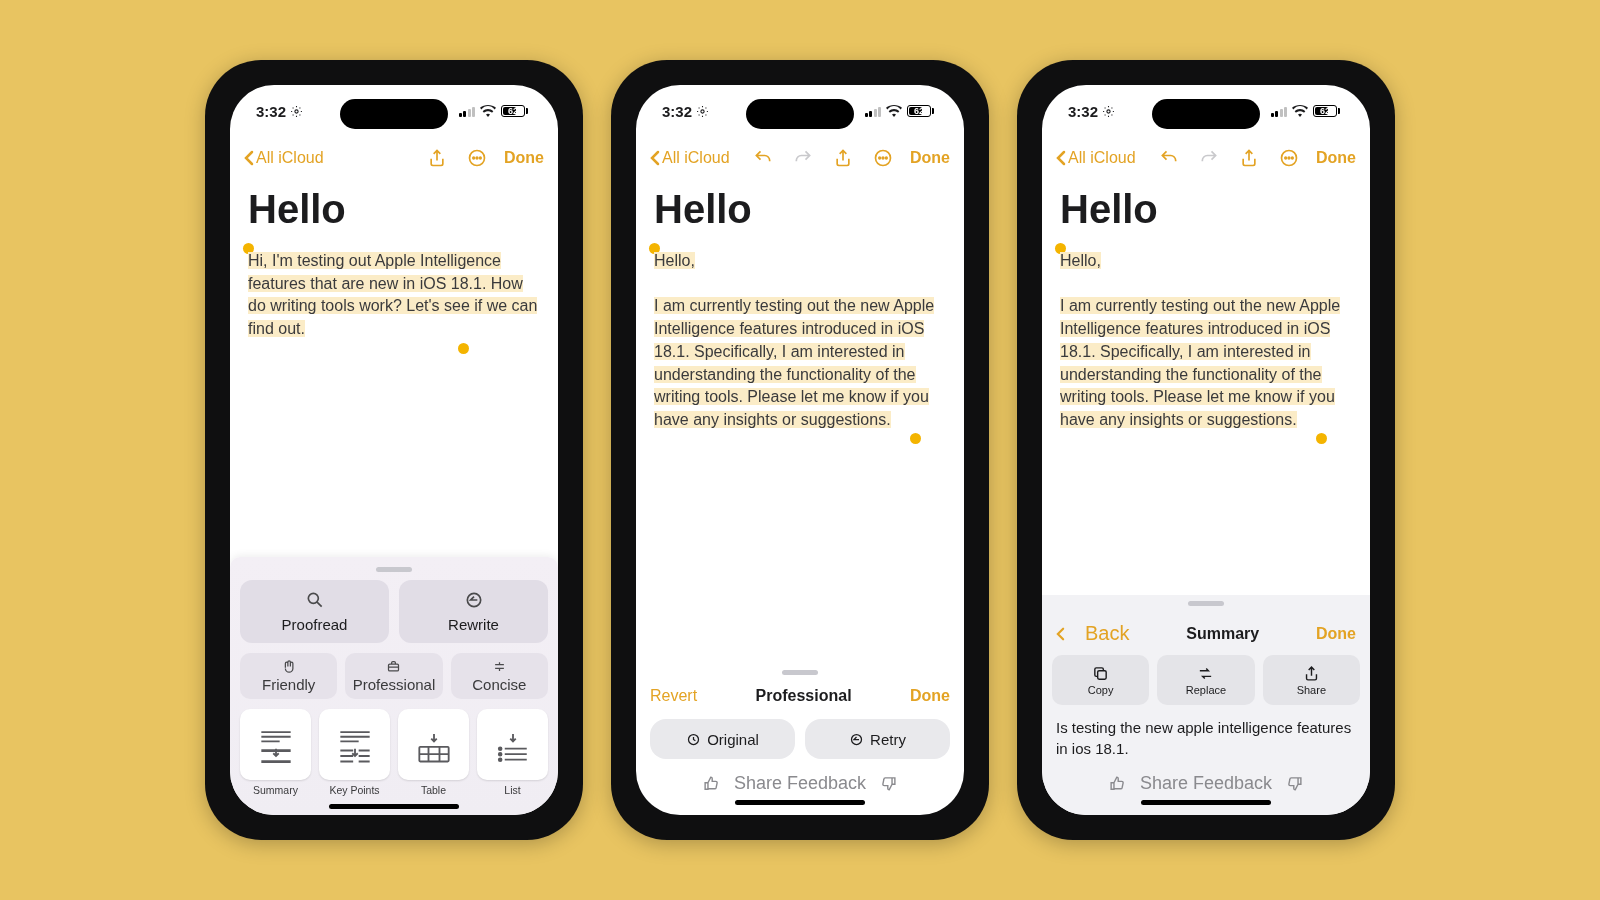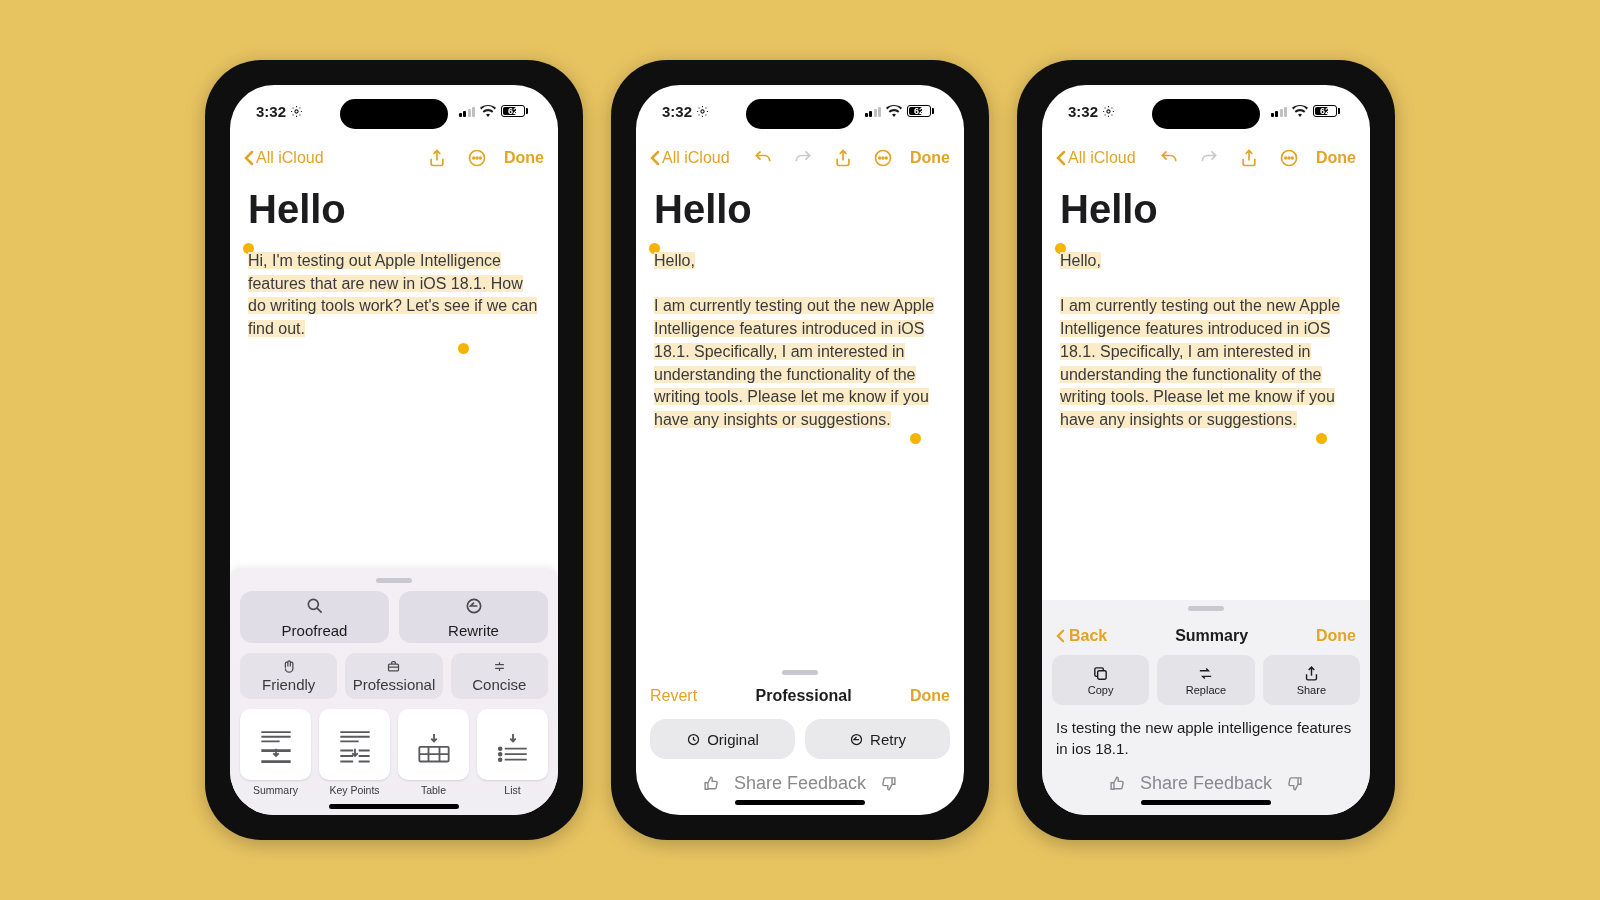--- a/index.html
+++ b/index.html
@@ -113,21 +113,21 @@
     background: linear-gradient(180deg, #f3eff5 0%, #f0edf3 100%);
     border-top-left-radius: 10px; border-top-right-radius: 10px;
     padding: 8px 10px 4px 10px;
     box-shadow: 0 -1px 8px rgba(0,0,0,0.08);
   }
   .grabber { width:36px;height:5px;background:#c8c8ce;border-radius:3px;margin:2px auto 8px;}
   .sheet-head { display:flex; align-items:center; justify-content:space-between; padding:0 6px 8px 6px;}
   .sheet-head h2 { margin:0; font-size:17px; font-weight:700;}
   .close-btn { width:26px;height:26px;border-radius:50%;background:#e1e1e5;display:flex;align-items:center;justify-content:center;color:#6c6c70;font-size:14px;}
   .row2 { display:flex; gap:10px; margin-bottom:10px;}
-  .bigbtn { flex:1; background:#e1dde6; border-radius:12px; height:52px; display:flex; flex-direction:column; align-items:center; justify-content:center; gap:6px; font-size:15px;}
+  .bigbtn { flex:1; background:#e1dde6; border-radius:12px; height:63px; display:flex; flex-direction:column; align-items:center; justify-content:center; gap:6px; font-size:15px;}
   .bigbtn svg { width:20px;height:20px; color:#4a4a4c;}
   .row3 { display:flex; gap:8px; margin-bottom:10px;}
   .medbtn { flex:1; background:#e6e2ea; border-radius:10px; height:46px; display:flex; flex-direction:column; align-items:center; justify-content:center; gap:2px; font-size:15px; color:#3a3a3c;}
   .medbtn svg { width:15px;height:15px; color:#4a4a4c;}
   .row4 { display:flex; gap:8px;}
   .card { flex:1; display:flex; flex-direction:column; align-items:center; gap:4px;}
   .card-box { width:100%; aspect-ratio:1; background:#fff; border-radius:10px; box-shadow:0 1px 2px rgba(0,0,0,0.12); display:flex; align-items:center; justify-content:center;}
   .card-box svg { width:44px; height:44px; color:#5a5a5e;}
   .card-label { font-size:10.5px; color:#3a3a3c; padding-bottom:2px;}
 
@@ -147,21 +147,21 @@
   .feedback { display:flex; align-items:center; justify-content:center; gap:14px; color:var(--subtle); font-size:18px;}
   .feedback svg{ width:17px;height:17px;}
 
   
   .footer3 {
     position:absolute; left:0; right:0; bottom:0;
     background: var(--panel);
     padding: 6px 0 8px;
   }
   .f3-head { display:flex; align-items:center; justify-content:space-between; padding:4px 14px 10px; }
-  .f3-head .l { color:var(--accent); font-size:16px; display:flex; align-items:center; gap:4px;font-weight:bold;}
+  .f3-head .l { color:var(--accent); font-size:20px; display:flex; align-items:center; gap:20px;}
   .f3-head .c { font-weight:600; font-size:16px;}
   .f3-head .r { color:var(--accent); font-size:16px; font-weight:600;}
   .f3-row2 { display:flex; gap:8px; padding:0 10px 10px;}
   .sqbtn { flex:1; background:#e4e4e8; border-radius:10px; height:50px; display:flex;flex-direction:column;align-items:center;justify-content:center; gap:2px; font-size:11px;}
   .sqbtn svg{width:17px;height:17px;}
   .summary-text { font-size:15px; color:#1c1c1e; padding:2px 14px 14px; line-height:1.4;}
   .home-ind { width:130px;height:5px;background:#000;border-radius:3px; margin:6px auto 2px;}
 
 </style>
 </head>

